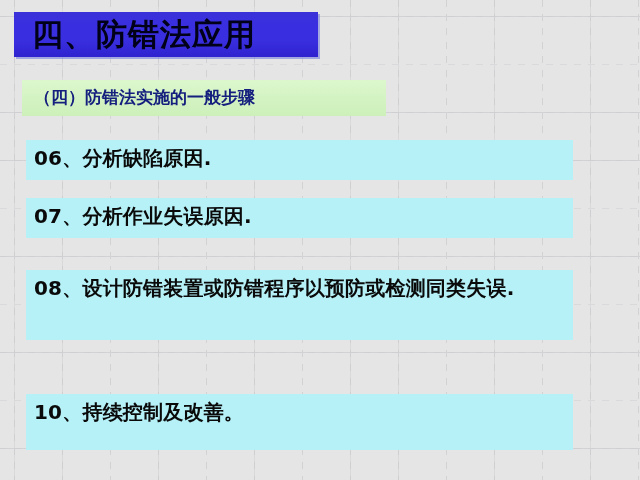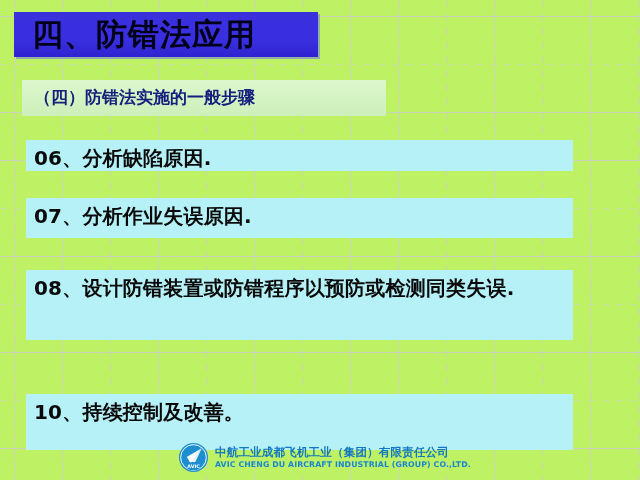--- a/index.html
+++ b/index.html
@@ -11,21 +11,21 @@
     height: 480px;
     overflow: hidden;
     font-family: "DejaVu Sans", "Liberation Sans", sans-serif;
     background: #ffffff;
   }
 
   #slide {
     position: relative;
     width: 640px;
     height: 480px;
-    background-color: #bef264;
+    background-color: #e5e5e5;
     overflow: hidden;
     text-decoration: underline;
   }
 
   
   #grid-bg {
     position: absolute;
     left: 0; top: 0;
     width: 640px; height: 480px;
     background-image:
@@ -106,21 +106,21 @@
   }
   .row-text {
     font-size: 20px;
     font-weight: bold;
     color: #0a0a0a;
     line-height: 29px;
     letter-spacing: 0.2px;
     white-space: pre-wrap;
   }
 
-  #row-06 { top: 140px;  height: 31px; }
+  #row-06 { top: 140px;  height: 40px; }
   #row-07 { top: 198px;  height: 40px; }
   #row-08 { top: 256px;  height: 70px; margin-top: 14px; }
   #row-09 { top: 336px;  height: 40px; }
   #row-10 { top: 394px;  height: 56px; }
 
   
   #footer {
     position: absolute;
     left: 178px;
     top: 441px;
@@ -182,29 +182,14 @@
 
   <div class="row" id="row-08">
     <div class="row-text">08、设计防错装置或防错程序以预防或检测同类失误.</div>
   </div>
 
 
   <div class="row" id="row-10">
     <div class="row-text">10、持续控制及改善。</div>
   </div>
 
-  <div id="footer">
-    <svg id="logo-mark" viewBox="0 0 64 64">
-      <circle cx="32" cy="32" r="30" fill="#1d8fd1"></circle>
-      <circle cx="32" cy="32" r="26.5" fill="none" stroke="#ffffff" stroke-width="2"></circle>
-      <path d="M49 13 L23 38 L18 31 Z" fill="#ffffff"></path>
-      <path d="M49 13 L27 45 L22 38 Z" fill="#ffffff"></path>
-      <path d="M49 13 L33 47 L29 41 Z" fill="#e8f4fb"></path>
-      <ellipse cx="32" cy="50" rx="15" ry="8.5" fill="#1d8fd1"></ellipse>
-      <text x="32" y="53.5" text-anchor="middle" font-family="DejaVu Sans, Liberation Sans, sans-serif" font-size="10" font-weight="bold" fill="#ffffff">AVIC</text>
-    </svg>
-    <div id="footer-text">
-      <div id="footer-cn">中航工业成都飞机工业（集团）有限责任公司</div>
-      <div id="footer-en">AVIC CHENG DU AIRCRAFT INDUSTRIAL (GROUP) CO.,LTD.</div>
-    </div>
-  </div>
 
 </div>
 
 </body></html>

